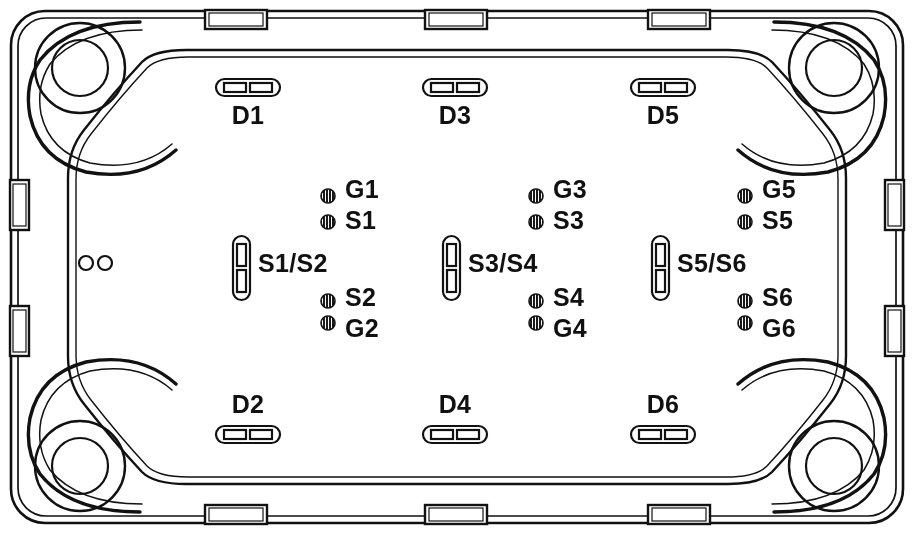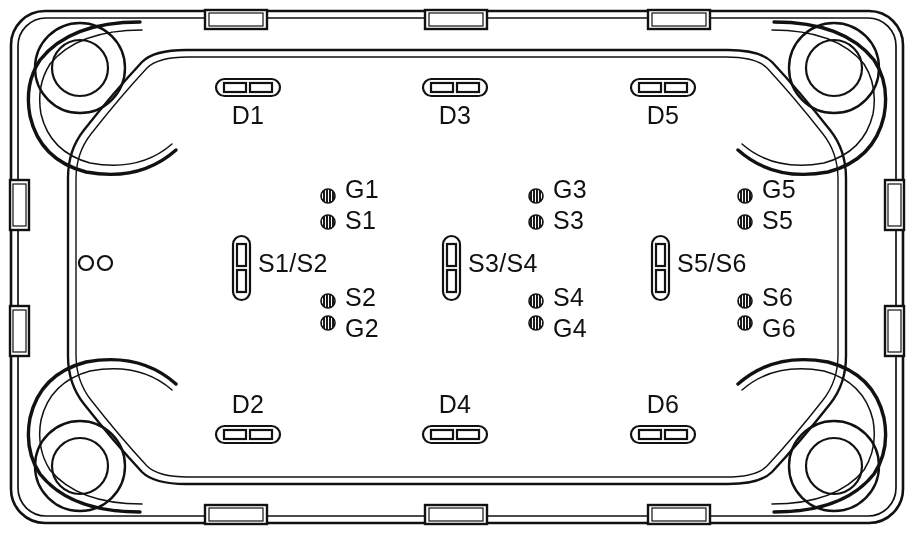--- a/index.html
+++ b/index.html
@@ -12,20 +12,21 @@
     width: 914px;
     height: 534px;
     overflow: hidden;
     font-family: "Liberation Sans", sans-serif;
   }
   #stage {
     position: relative;
     width: 914px;
     height: 534px;
     background: #ffffff;
+    font-weight: bold;
   }
   #drawing {
     position: absolute;
     left: 0;
     top: 0;
     width: 914px;
     height: 534px;
     display: block;
   }
   .lbl {

